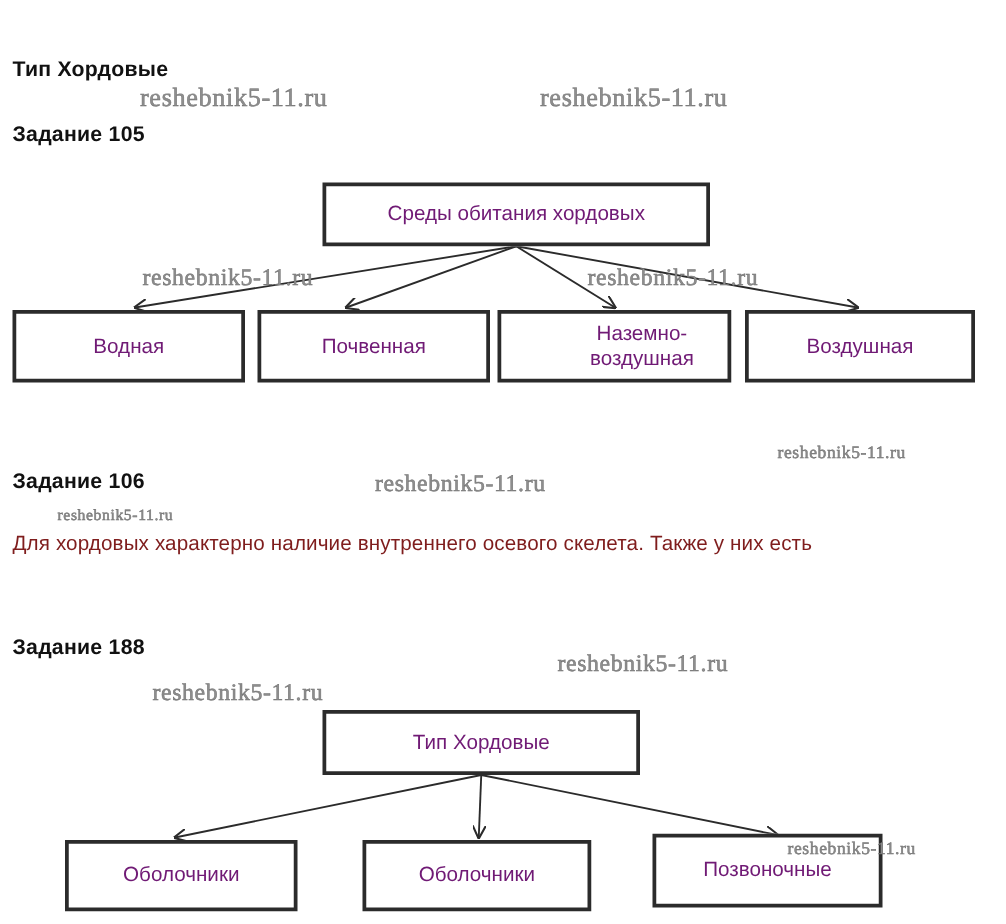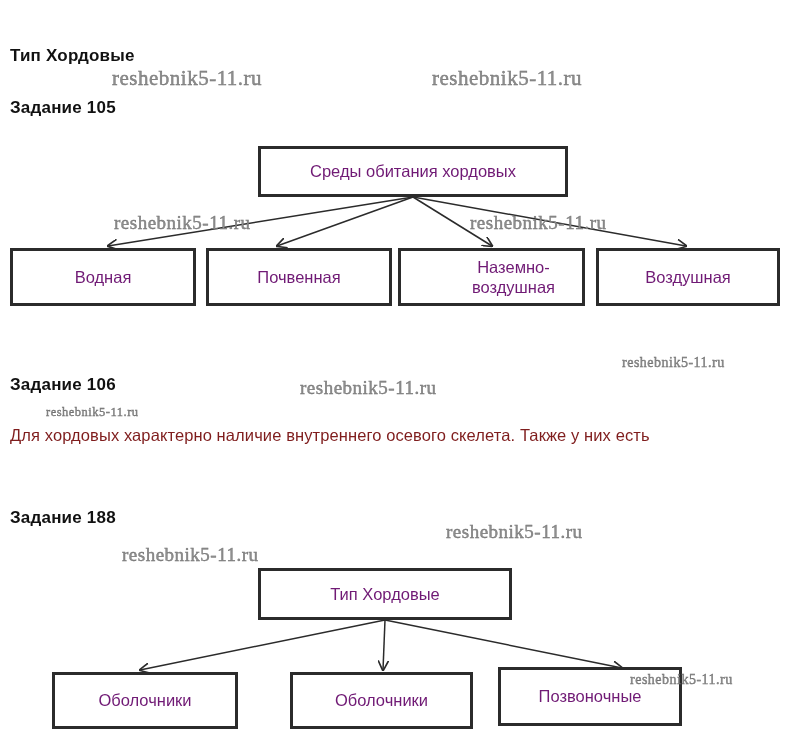--- a/index.html
+++ b/index.html
@@ -140,21 +140,21 @@
   </div>
 
   <div class="abs node" style="left:52px; top:636px; width:186px; height:57px;">
     <span class="node-label">Оболочники</span>
   </div>
 
   <div class="abs node" style="left:290px; top:636px; width:183px; height:57px;">
     <span class="node-label">Оболочники</span>
   </div>
 
-  <div class="abs node" style="left:498px; top:631px; width:184px; height:59px;justify-content:center;">
+  <div class="abs node" style="left:522px; top:631px; width:184px; height:59px;justify-content:center;">
     <span class="node-label">Позвоночные</span>
   </div>
 
   <div id="watermark-layer">
       <div class="abs wm wm-lg" style="left: 112px; top: 30px;">reshebnik5-11.ru</div>
       <div class="abs wm wm-lg" style="left: 432px; top: 30px;">reshebnik5-11.ru</div>
       <div class="abs wm wm-md" style="left: 114px; top: 176px;">reshebnik5-11.ru</div>
       <div class="abs wm wm-md" style="left: 470px; top: 176px;">reshebnik5-11.ru</div>
       <div class="abs wm wm-sm" style="left: 622px; top: 319px;">reshebnik5-11.ru</div>
       <div class="abs wm wm-md" style="left: 300px; top: 341px;">reshebnik5-11.ru</div>

